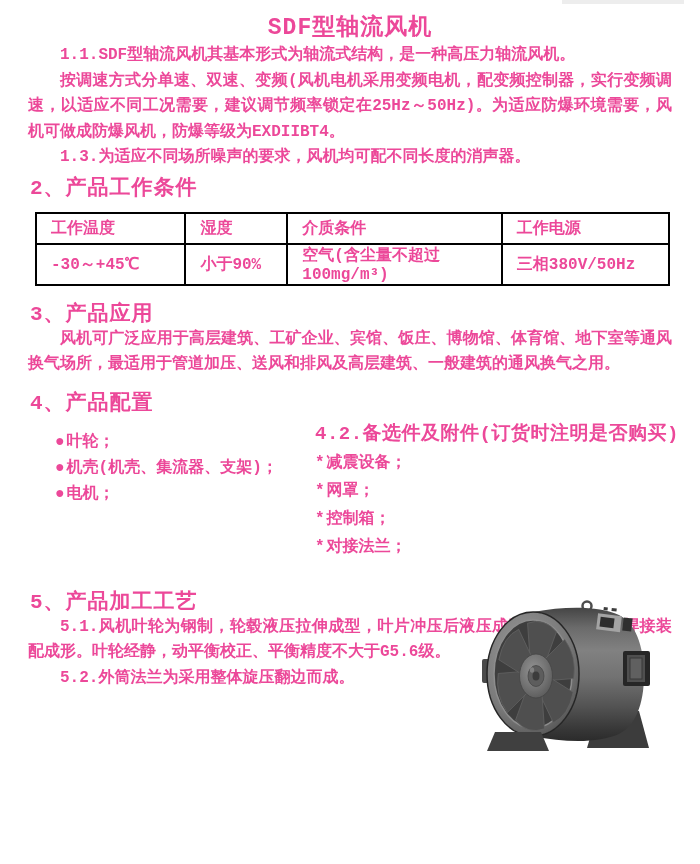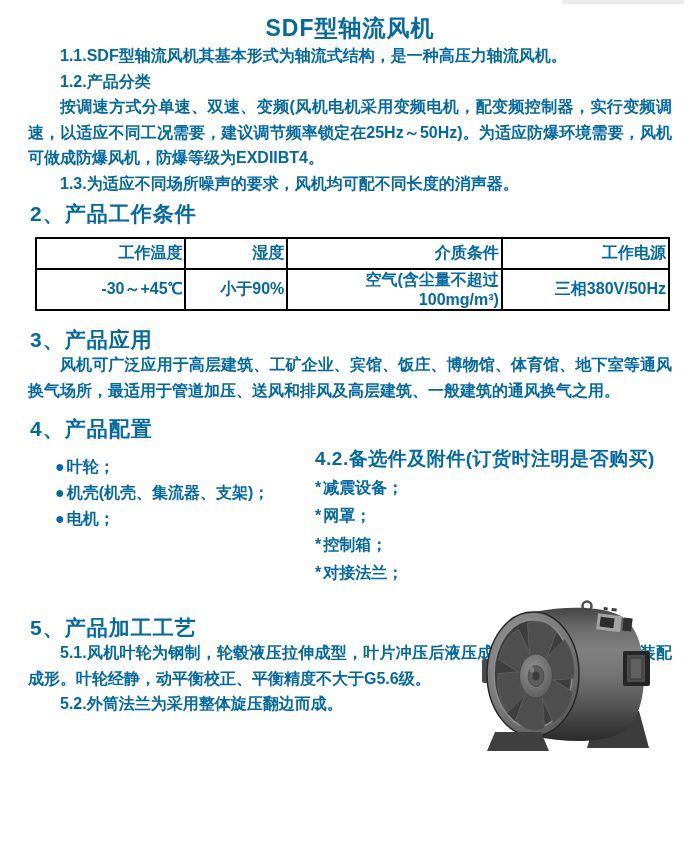--- a/index.html
+++ b/index.html
@@ -1,22 +1,22 @@
 <!DOCTYPE html>
 <html lang="zh"><head>
 <meta charset="utf-8">
 <style>
   * { margin:0; padding:0; box-sizing:border-box; }
   html,body { background:#ffffff; }
   .page {
     position:relative;
     width:700px; height:820px;
     background:#ffffff;
-    color:#0369a1;
-    font-family:Liberation Sans, sans-serif;
+    color:#ec4899;
+    font-family:Liberation Mono, monospace;
     font-weight:bold;
     overflow:hidden;
   }
   .top-strip {
     position:absolute; left:562px; top:0; width:122px; height:4px;
     background:#ededed;
   }
   h1.doc-title {
     padding-top:13px;
     font-size:23px; line-height:30px;
@@ -41,23 +41,23 @@
   .mt5 { margin-top:5px; }
   .mt8 { margin-top:8px; }
   table.cond-table {
     margin:11px 30px 0 35px;
     width:635px;
     border-collapse:collapse;
     table-layout:fixed;
   }
   table.cond-table th, table.cond-table td {
     border:2px solid #000;
-    text-align:right; vertical-align:middle;
+    text-align:left; vertical-align:middle;
     font-size:16px; font-weight:bold;
-    padding:0 2px;
+    padding:0 14px;
   }
   table.cond-table th { height:31px; }
   table.cond-table td { height:32px; }
   .c1 { width:23.6%; } .c2 { width:16.1%; } .c3 { width:33.9%; } .c4 { width:26.4%; }
   .sec4-cols { display:flex; margin:7px 0 0 55px; }
   .col-standard { width:260px; flex:0 0 260px; }
   .col-optional { flex:1; }
   .sub-heading { font-size:19px; line-height:22px; letter-spacing:0.5px; }
   ul.cfg-list { list-style:none; }
   .col-standard ul.cfg-list { margin-top:6px; font-size:16px; line-height:26px; }
@@ -67,21 +67,20 @@
 </style>
 </head>
 <body>
 
 <div class="page">
   <div class="top-strip"></div>
 
   <h1 class="doc-title">SDF型轴流风机</h1>
 
   <p class="body indent mt5">1.1.SDF型轴流风机其基本形式为轴流式结构，是一种高压力轴流风机。</p>
-  <p class="body indent">1.2.产品分类</p>
   <p class="body indent">按调速方式分单速、双速、变频(风机电机采用变频电机，配变频控制器，实行变频调速，以适应不同工况需要，建议调节频率锁定在25Hz～50Hz)。为适应防爆环境需要，风机可做成防爆风机，防爆等级为EXDIIBT4。</p>
   <p class="body indent">1.3.为适应不同场所噪声的要求，风机均可配不同长度的消声器。</p>
 
   <h2 class="sec-heading h-s2">2、产品工作条件</h2>
   <table class="cond-table">
     <thead>
       <tr>
         <th class="c1">工作温度</th>
         <th class="c2">湿度</th>
         <th class="c3">介质条件</th>

